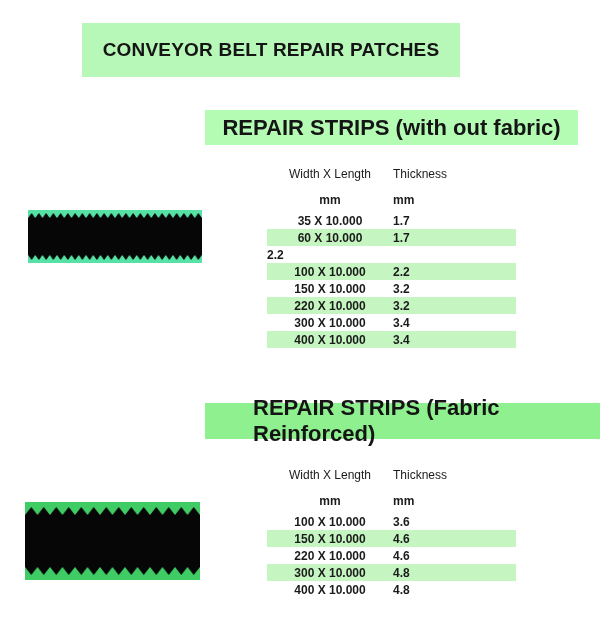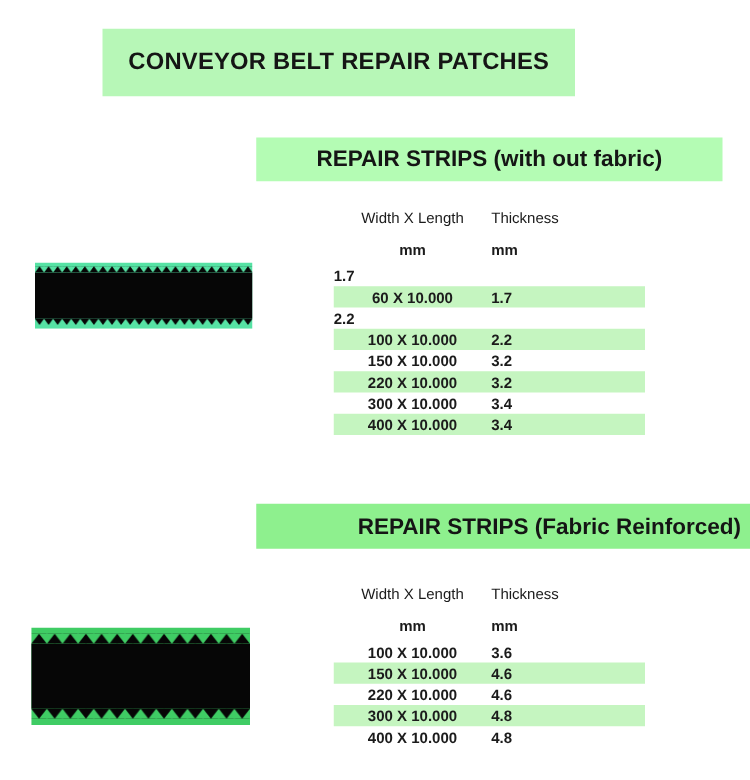--- a/index.html
+++ b/index.html
@@ -7,21 +7,21 @@
   .canvas{position:relative;width:600px;height:624px;background:#ffffff;overflow:hidden;}
 
   .title-bar{
     position:absolute;left:82px;top:23px;width:378px;height:54px;
     background:#b7f7b7;display:flex;align-items:center;justify-content:center;
     font-size:19px;font-weight:bold;color:#151515;letter-spacing:0.2px;
   }
   .sec-header{
     position:absolute;left:205px;width:373px;
     background:#b4fcb4;display:flex;align-items:center;justify-content:center;
-    font-size:18px;font-weight:bold;color:#151515;
+    font-size:22px;font-weight:bold;color:#151515;
   }
   .sec-header.h1{top:110px;height:35px;}
   .sec-header.h2{top:403px;height:36px;background:#8ef08e;padding-left:48px;}
 
   .table{position:absolute;left:267px;width:249px;color:#1b1b1b;}
   .t1{top:165px;}
   .t2{top:466px;}
   .row{display:flex;align-items:center;height:17px;}
   .row.head{height:18px;font-size:12px;font-weight:normal;}
   .row.units{margin-top:9px;height:16px;font-size:12px;font-weight:bold;}
@@ -63,20 +63,21 @@
     <div class="row head">
       <span class="c1">Width X Length</span>
       <span class="c2">Thickness</span>
     </div>
     <div class="row units">
       <span class="c1">mm</span>
       <span class="c2">mm</span>
     </div>
     <div class="rows">
       <div class="row">
+        <span class="c1">35 X 10.000</span>
         <span class="c2">1.7</span>
       </div>
       <div class="row hl">
         <span class="c1">60 X 10.000</span>
         <span class="c2">1.7</span>
       </div>
       <div class="row">
         <span class="c2">2.2</span>
       </div>
       <div class="row hl">

